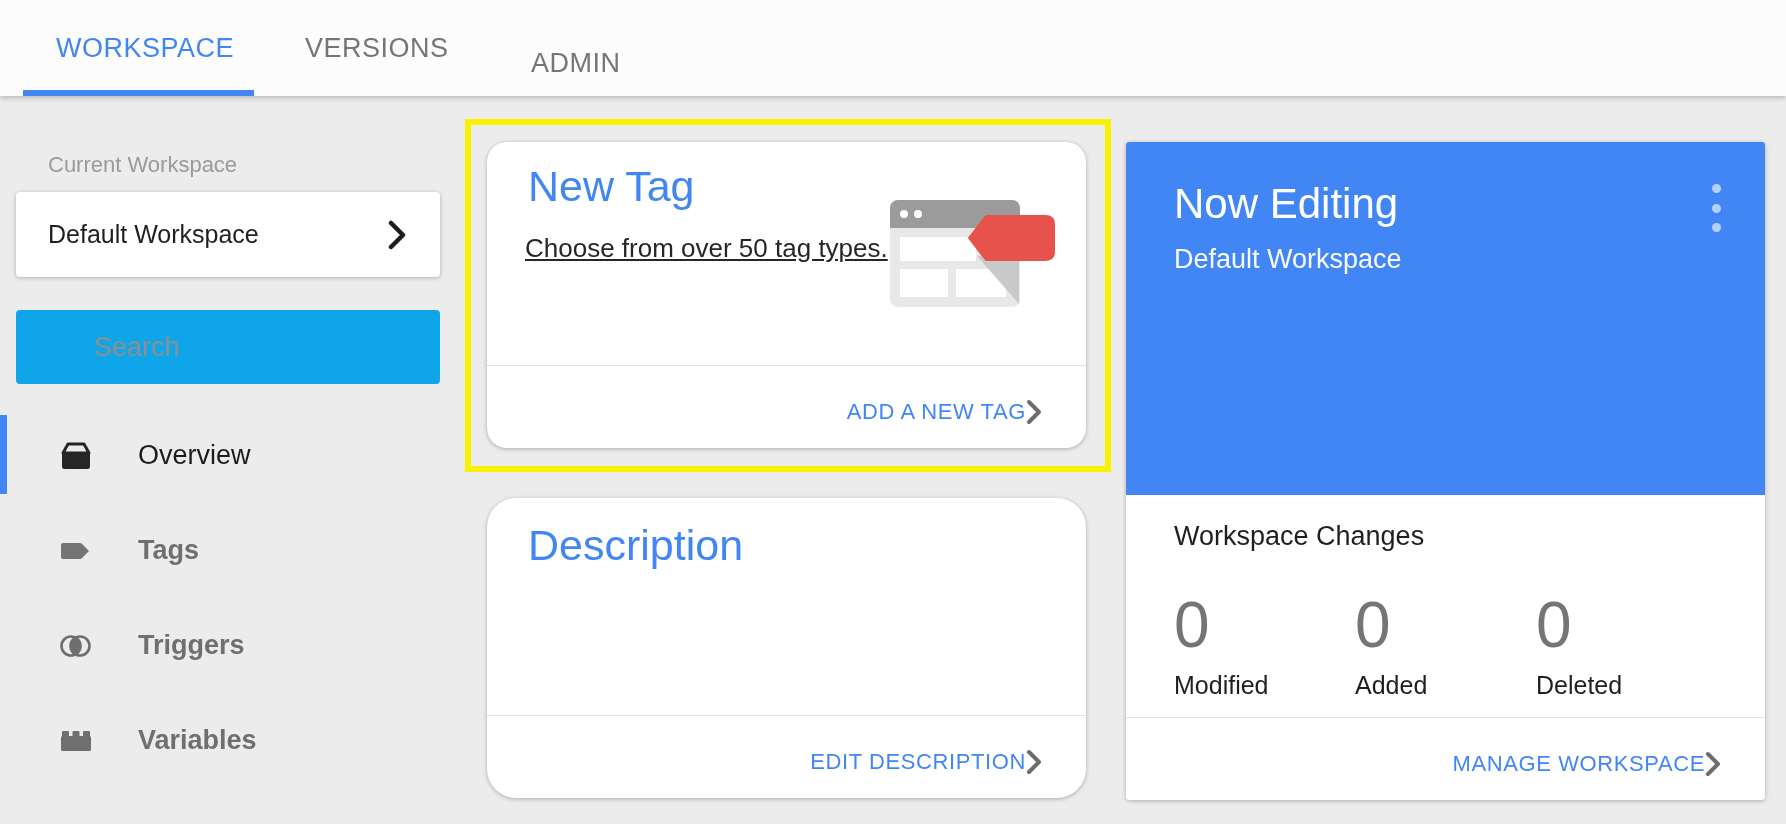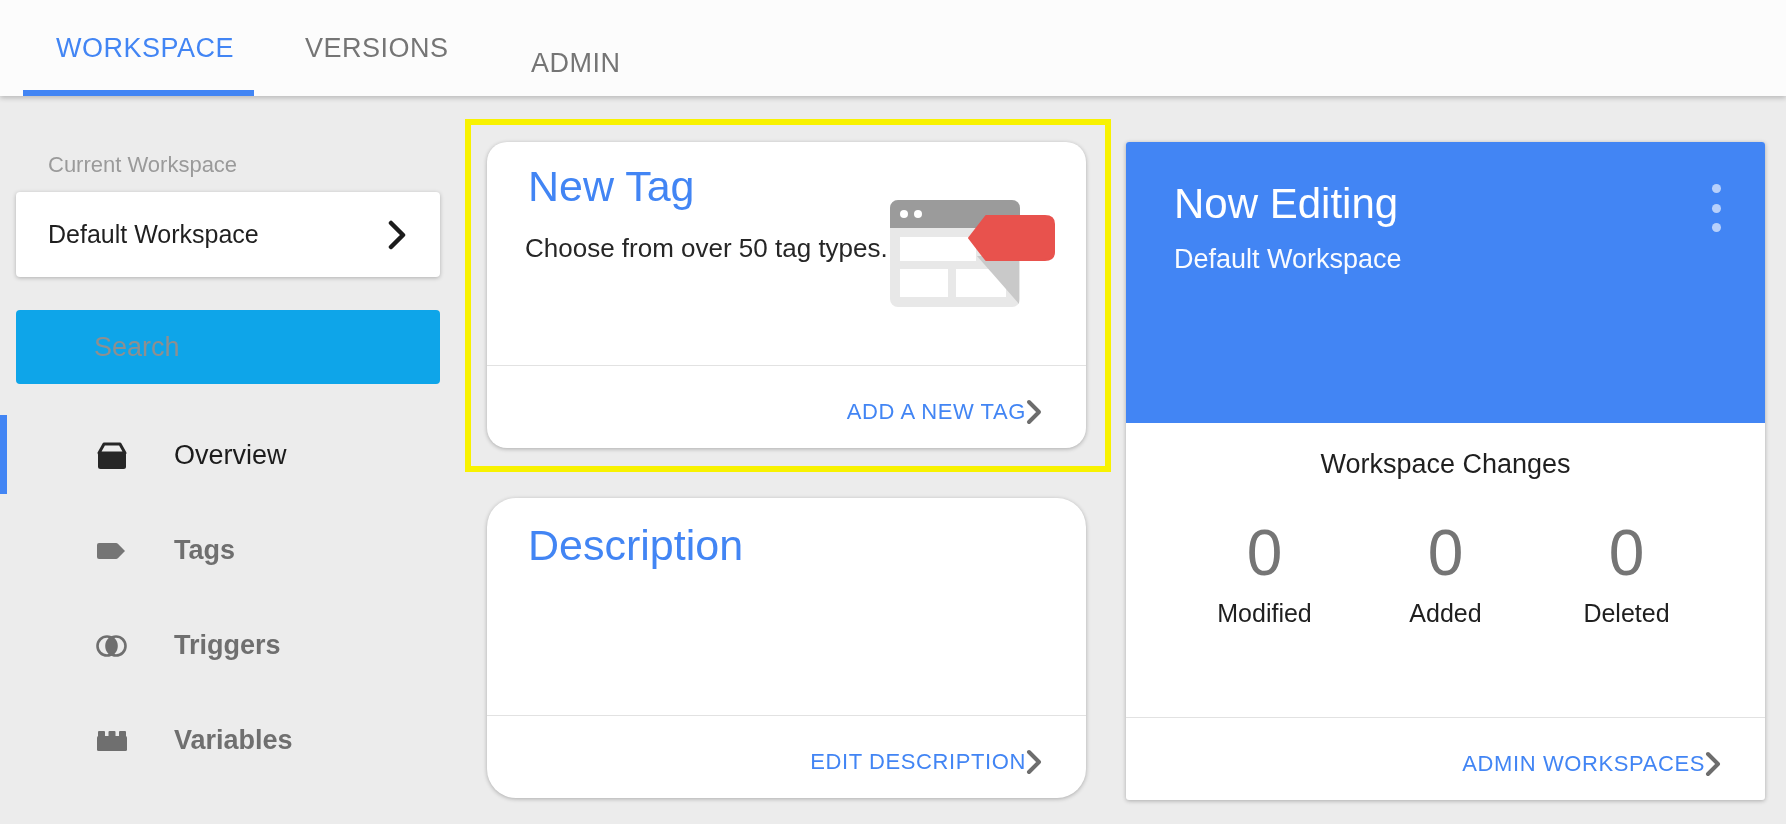--- a/index.html
+++ b/index.html
@@ -43,21 +43,21 @@
     position:absolute; left:16px; top:310px; width:424px; height:74px;
     background:#0ea5e9; border-radius:4px;
     display:flex; align-items:center; padding:0 20px 0 36px;
   }
   .search-box input {
     border:none; outline:none; background:transparent; flex:1;
     font-family:inherit; font-size:27px; color:#444; margin-left:42px;
   }
   .search-box input::placeholder { color:#8f8f8f; opacity:1; }
 
-  .nav-list { position:absolute; left:0; top:408px; width:460px;padding-left:36px; }
+  .nav-list { position:absolute; left:0; top:408px; width:460px; }
   .nav-item {
     position:relative; height:95px; display:flex; align-items:center;
     padding-left:56px; cursor:pointer;
   }
   .nav-item .nicon { width:40px; height:40px; flex:0 0 40px; }
   .nav-item .nlabel { margin-left:42px; font-size:27px; color:#6f6f6f;font-weight:bold; }
   .nav-item.active .nlabel { color:#1c1c1c; font-weight:500; }
   .active-bar {
     position:absolute; left:0; top:415px; width:7px; height:79px; background:#4285f4;
   }
@@ -80,21 +80,21 @@
 
   .highlight-box {
     position:absolute; left:465px; top:119px; width:646px; height:353px;
     border:6px solid #f8f200; z-index:4; pointer-events:none;
   }
 
   .card-newtag { left:487px; top:142px; width:599px; height:306px;border-radius:20px; }
   .card-newtag .card-title { position:absolute; left:41px; top:19px; }
   .card-newtag .card-body {
     position:absolute; left:38px; top:86px; width:380px;
-    font-size:26px; line-height:40px; color:#262626;
+    font-size:26px; line-height:40px; color:#262626;text-decoration:underline;
   }
 
   
   .tag-graphic { position:absolute; left:403px; top:56px; width:170px; height:112px; }
   .tg-window {
     position:absolute; left:0; top:2px; width:130px; height:107px;
     background:#e8e8e8; border-radius:8px; overflow:hidden;
   }
   .tg-header { position:absolute; left:0; top:0; width:130px; height:28px; background:#9b9b9b; }
   .tg-dot { position:absolute; top:10px; width:8px; height:8px; border-radius:50%; background:#fff; }
@@ -103,32 +103,32 @@
   .tg-b1 { left:10px; top:37px; width:76px; height:24px; }
   .tg-b2 { left:10px; top:69px; width:48px; height:28px; }
   .tg-b3 { left:66px; top:69px; width:50px; height:28px; }
   .tg-overlay { position:absolute; left:0; top:0; }
 
   .card-desc { left:487px; top:498px; width:599px; height:300px;border-radius:29px; }
   .card-desc .card-title { position:absolute; left:41px; top:22px; }
 
   .card-editing { left:1126px; top:142px; width:639px; height:658px; overflow:hidden; }
   .blue-head {
-    position:relative; width:100%; height:281px; background:#4285f4;
+    position:relative; width:100%; height:353px; background:#4285f4;
     padding:38px 48px 0;
   }
   .blue-head .ne-title { font-size:42px; color:#ffffff; line-height:1.15; }
   .blue-head .ne-sub { margin-top:16px; font-size:27px; color:rgba(255,255,255,.97); }
   .kebab {
     position:absolute; top:42px; right:44px; width:10px; height:48px; cursor:pointer;
     display:flex; flex-direction:column; justify-content:space-between; align-items:center;
   }
   .kebab span { width:9px; height:9px; border-radius:50%; background:rgba(255,255,255,.62); }
 
-  .white-body { position:relative; padding:26px 48px 0;text-align:center; }
+  .white-body { position:relative; padding:26px 48px 0; }
   .wc-title { font-size:27px; color:#1f1f1f; }
   .stats-row { display:flex; margin-top:40px; }
   .stat-col { width:183px; }
   .stat-value { font-size:64px; font-weight:400; color:#757575; line-height:1.05; }
   .stat-label { margin-top:12px; font-size:25px; color:#1f1f1f; }
 
   .chev { flex:0 0 auto; }
 </style>
 </head>
 <body>
@@ -256,20 +256,20 @@
           <div class="stat-label">Added</div>
         </div>
         <div class="stat-col">
           <div class="stat-value">0</div>
           <div class="stat-label">Deleted</div>
         </div>
       </div>
     </div>
 
     <div class="card-footer">
-      <span class="footer-link">ADMIN WORKSPACES</span>
+      <span class="footer-link">MANAGE WORKSPACE</span>
       <svg class="chev" width="16" height="26" viewBox="0 0 16 26">
         <polyline points="3,3 13,13 3,23" fill="none" stroke="#6d6d6d" stroke-width="4" stroke-linecap="round" stroke-linejoin="round"></polyline>
       </svg>
     </div>
   </div>
 
 </div>
 
 </body></html>

